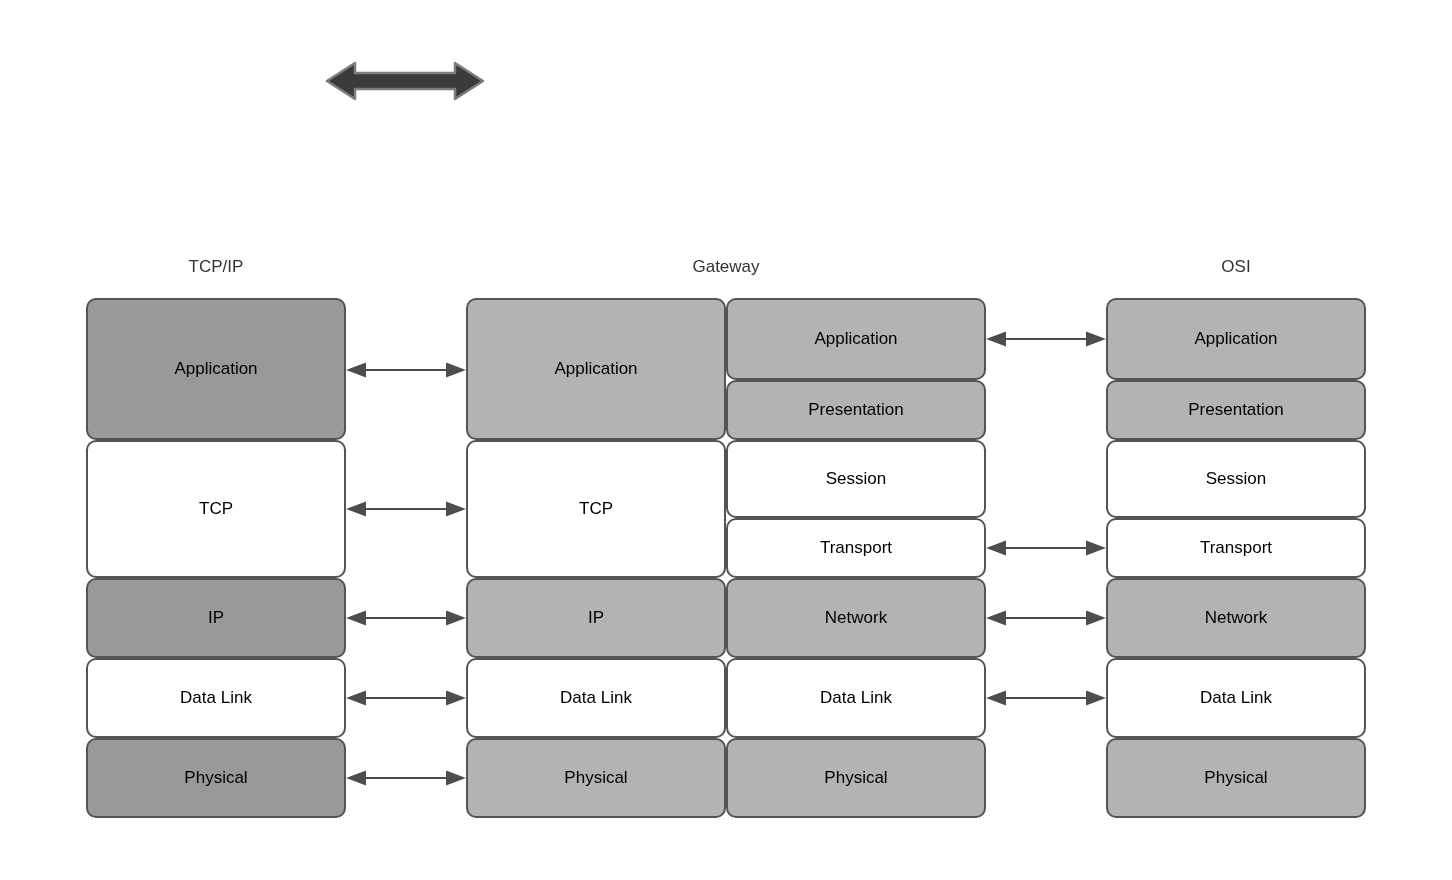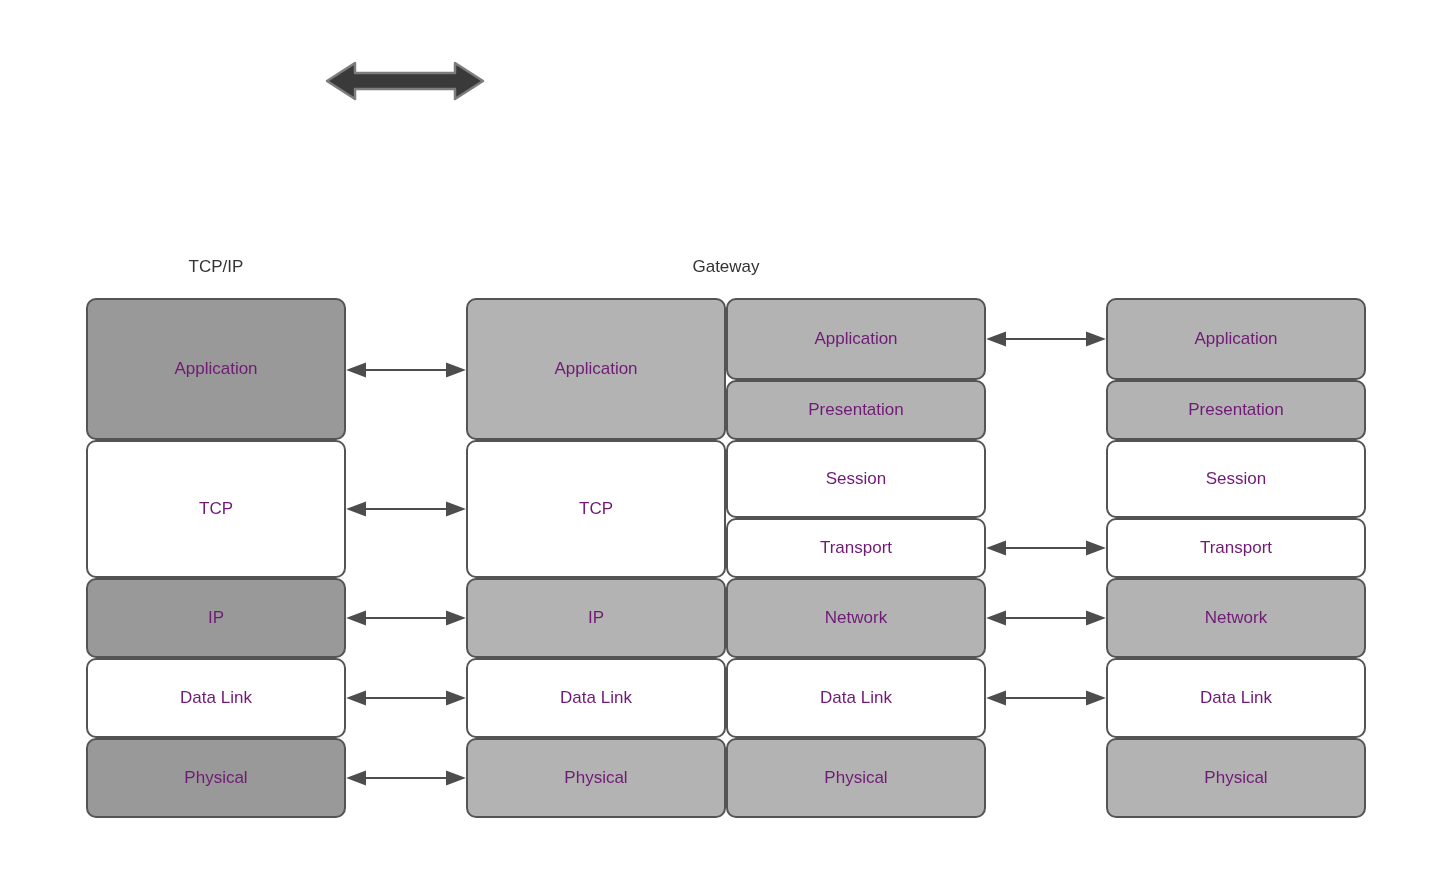--- a/index.html
+++ b/index.html
@@ -25,21 +25,21 @@
 
   .layer-box {
     position: absolute;
     width: 260px;
     border: 2px solid #545454;
     border-radius: 10px;
     display: flex;
     align-items: center;
     justify-content: center;
     font-size: 17px;
-    color: #701a75;
+    color: #000000;
     text-align: center;
   }
   .shade-dark  { background: #999999; }
   .shade-light { background: #b3b3b3; }
   .shade-white { background: #ffffff; text-align: center; }
 
   #connector-overlay {
     position: absolute;
     left: 0; top: 0;
     width: 1452px;
@@ -51,20 +51,21 @@
 <body>
 
 <div id="canvas">
 
   <svg style="position:absolute; left:324px; top:59px;" width="162" height="44" viewBox="0 0 162 44">
     <polygon points="3,22 31,4 31,14 131,14 131,4 159,22 131,40 131,30 31,30 31,40" fill="#3a3a3a" stroke="#7d7d7d" stroke-width="2.5" stroke-linejoin="round"></polygon>
   </svg>
 
   <div class="stack-title" style="left:86px;  top:257px;">TCP/IP</div>
   <div class="stack-title" style="left:596px; top:257px;">Gateway</div>
+  <div class="stack-title" style="left:1106px;top:257px;">OSI</div>
 
   <div class="layer-box shade-dark" style="left:86px; top:298px; height:142px;">Application</div>
   <div class="layer-box shade-white" style="left:86px; top:440px; height:138px;">TCP</div>
   <div class="layer-box shade-dark" style="left:86px; top:578px; height:80px;">IP</div>
   <div class="layer-box shade-white" style="left:86px; top:658px; height:80px;">Data Link</div>
   <div class="layer-box shade-dark" style="left:86px; top:738px; height:80px;">Physical</div>
 
   <div class="layer-box shade-light" style="left:466px; top:298px; height:142px;">Application</div>
   <div class="layer-box shade-white" style="left:466px; top:440px; height:138px;">TCP</div>
   <div class="layer-box shade-light" style="left:466px; top:578px; height:80px;">IP</div>

